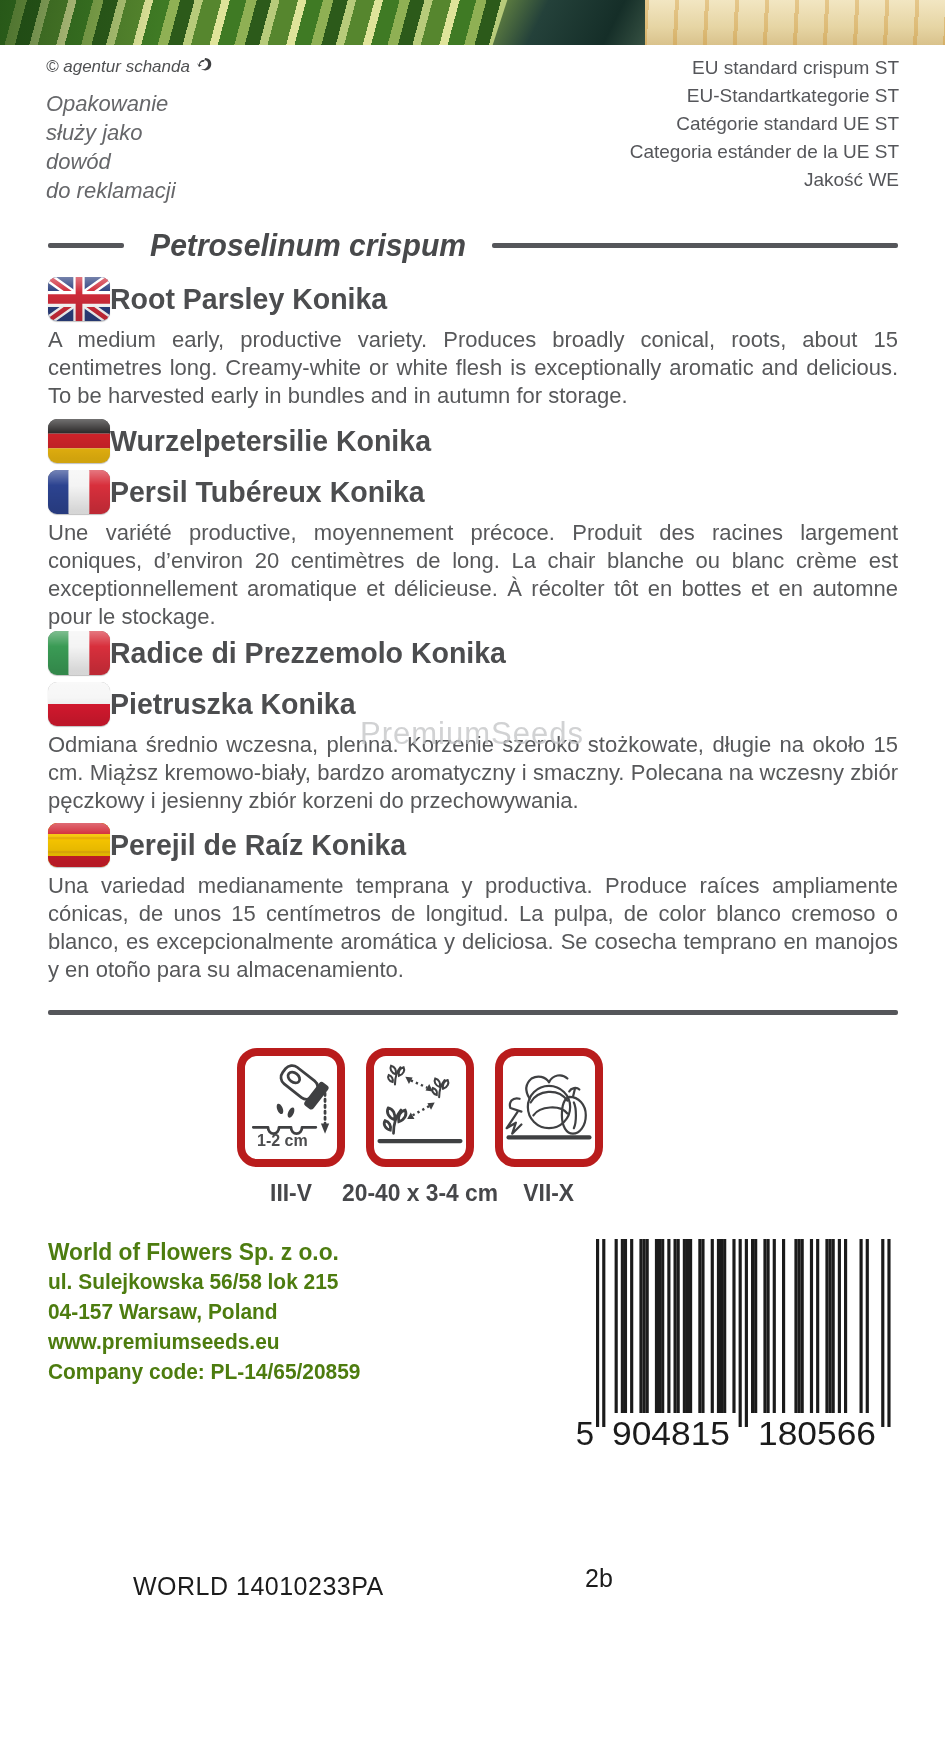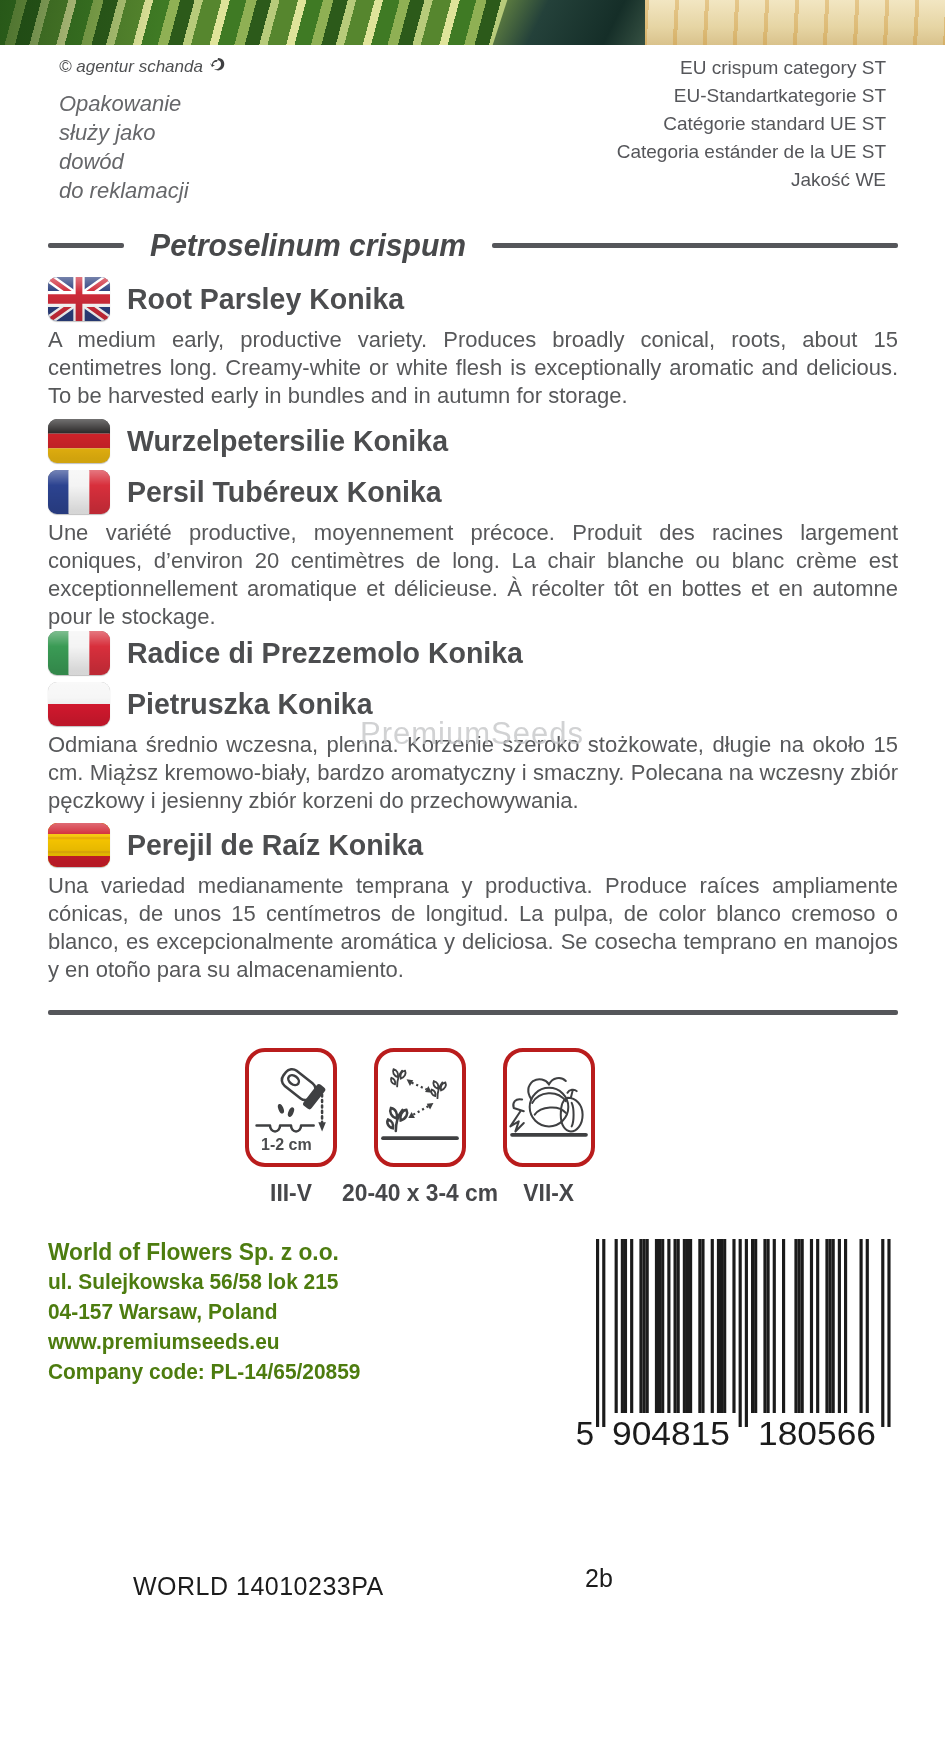--- a/index.html
+++ b/index.html
@@ -14,55 +14,55 @@
       repeating-linear-gradient(105deg,#3f7a24 0 16px,#8fb054 16px 26px,#2c5a1a 26px 40px,#b7cb7a 40px 48px,#56862e 48px 66px,#dfe49a 66px 74px);}
   .strip-dark{position:absolute;left:500px;top:0;width:160px;height:45px;
     background:linear-gradient(100deg,#5a7a40 0%,#24413a 25%,#152e28 70%,#3c5747 100%);
     transform:skewX(-18deg);}
   .strip-right{position:absolute;left:645px;top:0;width:300px;height:45px;
     background:
       repeating-linear-gradient(93deg, rgba(205,140,35,.35) 0 4px, rgba(0,0,0,0) 4px 30px),
       linear-gradient(180deg,#f2e6c2 0%,#e6d5a4 60%,#d9c28c 100%);}
 
   
-  .top-row{display:flex;justify-content:space-between;padding:0 59px;margin-top:3px;}
+  .top-row{display:flex;justify-content:space-between;padding:0 46px;margin-top:3px;}
   .copyright{font-size:17px;font-style:italic;color:#4f5052;display:flex;align-items:center;gap:6px;margin-top:9px;}
   .pack-note{margin-top:12px;font-style:italic;font-size:22px;line-height:29px;color:#66676a;}
   .eu-block{text-align:right;font-size:19px;line-height:28px;color:#55565a;margin-top:6px;}
 
   
   .species-header{display:flex;align-items:center;margin:22px 47px 0 48px;}
   .rule{height:5px;background:#55565a;border-radius:2px;}
   .rule.short{width:76px;}
   .rule.long{flex:1;}
   .species-title{font-size:32px;font-weight:bold;font-style:italic;color:#48494b;
     margin:0 16px;white-space:nowrap;transform:scaleX(.94);transform-origin:center;}
 
   
   .section{margin:0 47px 0 48px;position:relative;}
-  .sec-head{display:flex;align-items:center;gap:17px;height:44px;}
+  .sec-head{display:flex;align-items:center;height:44px;}
   .flag{width:62px;height:44px;border-radius:9px;overflow:hidden;position:relative;
         box-shadow:inset 0 0 0 1px rgba(60,60,60,.45), 0 1px 1px rgba(0,0,0,.25);flex:0 0 auto;}
   .flag svg{display:block;width:100%;height:100%;}
   .flag::after{content:"";position:absolute;inset:0;border-radius:9px;
         background:linear-gradient(180deg,rgba(255,255,255,.35),rgba(255,255,255,0) 35%,rgba(0,0,0,.12) 90%);}
   .sec-title{font-size:30px;font-weight:bold;color:#4c4d4f;margin:0;white-space:nowrap;
         transform:scaleX(.95);transform-origin:left center;}
   .sec-body{margin:5px 0 0 0;font-size:22px;line-height:28px;text-align:justify;color:#57585a;}
   .watermark{position:absolute;left:312px;top:34px;font-size:31px;color:#c6c7c9;
         letter-spacing:1px;opacity:.8;pointer-events:none;}
 
   .gap-en{margin-top:13px;} .gap-de{margin-top:9px;} .gap-fr{margin-top:7px;}
   .gap-it{} .gap-pl{margin-top:7px;} .gap-es{margin-top:8px;}
 
   
   .divider{height:5px;background:#55565a;margin:26px 47px 0 48px;border-radius:2px;}
   .icons-row{display:flex;gap:21px;margin:33px 0 0 237px;}
   .icon-col{width:108px;display:flex;flex-direction:column;align-items:center;}
-  .icon-box{width:92px;height:119px;border:4px solid #b91c1c;border-radius:20px;
+  .icon-box{width:108px;height:119px;border:8px solid #b91c1c;border-radius:20px;
         box-sizing:border-box;background:#fff;position:relative;}
   .icon-box svg{display:block;width:100%;height:100%;}
   .depth-label{position:absolute;left:12px;bottom:9px;font-size:16px;font-weight:bold;color:#4c4d4f;}
   .icon-label{margin-top:12px;font-size:24px;font-weight:bold;color:#46474a;white-space:nowrap;
         transform:scaleX(.95);}
 
   
   .bottom-row{position:relative;height:230px;margin-top:30px;}
   .company{position:absolute;left:48px;top:0;color:#4d7c0f;}
   .company-name{font-size:24px;font-weight:bold;line-height:30px;transform:scaleX(.95);transform-origin:left;}
@@ -94,21 +94,21 @@
       </span>
     </div>
     <div class="pack-note">
       <div>Opakowanie</div>
       <div>służy jako</div>
       <div>dowód</div>
       <div>do reklamacji</div>
     </div>
   </div>
   <div class="eu-block">
-    <div>EU crispum category ST</div>
+    <div>EU standard crispum ST</div>
     <div>EU-Standartkategorie ST</div>
     <div>Catégorie standard UE ST</div>
     <div>Categoria estánder de la UE ST</div>
     <div>Jakość WE</div>
   </div>
 </div>
 
 <div class="species-header">
   <div class="rule short"></div>
   <div class="species-title">Petroselinum crispum</div>

